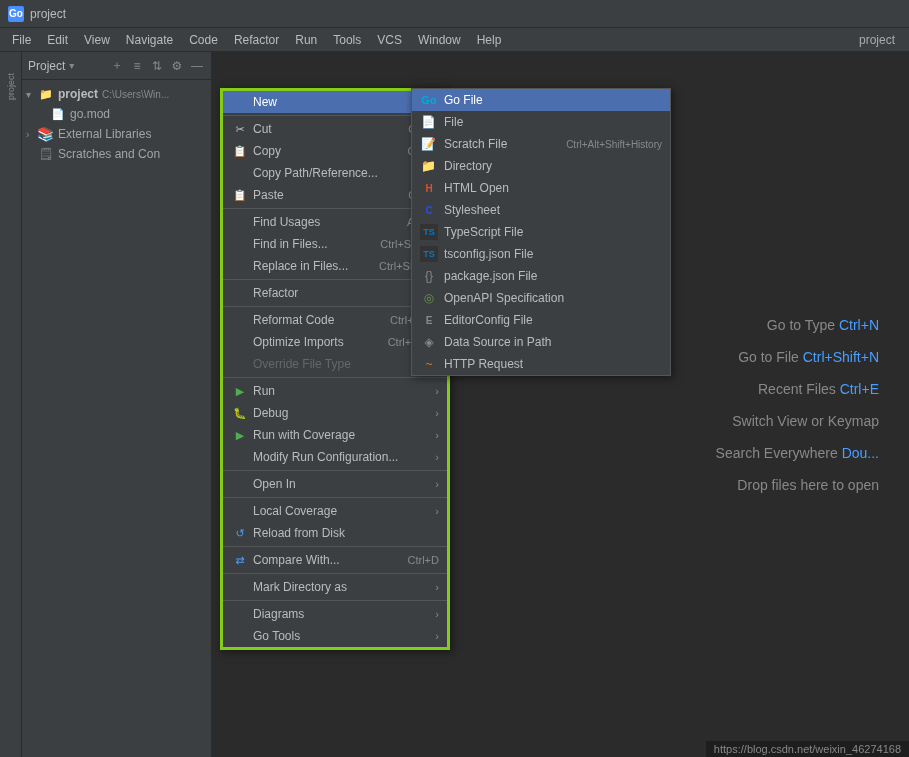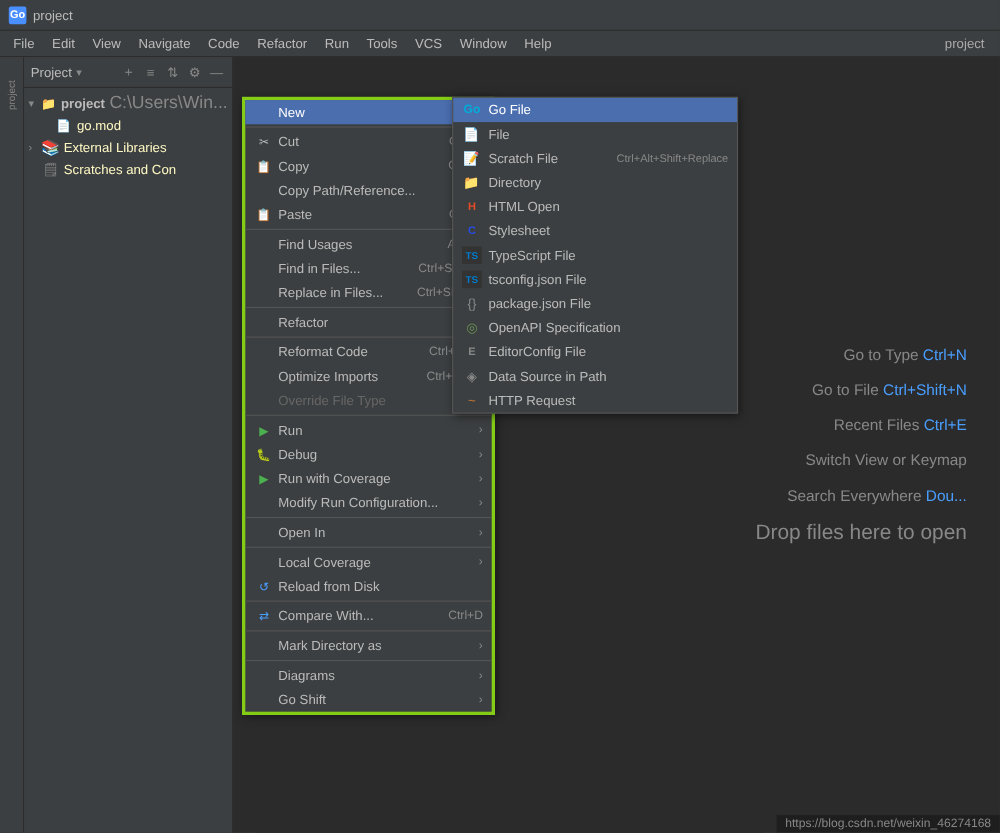--- a/index.html
+++ b/index.html
@@ -150,24 +150,24 @@
     }
     .tree-icon {
       width: 16px;
       height: 16px;
       margin-right: 4px;
       display: flex; align-items: center; justify-content: center;
       font-size: 11px;
     }
     .tree-text {
       font-size: 12px;
-      color: #fef9c3;
+      color: #a3a3a3;
     }
     .tree-path {
-      font-size: 16px;
+      font-size: 10px;
       color: #888;
       margin-left: 4px;
     }
     .tree-indent-1 { padding-left: 16px; }
 
     
     .main-content {
       flex: 1;
       background: #2b2b2b;
       position: relative;
@@ -181,21 +181,21 @@
       color: #888888;
       font-size: 14px;
       margin-bottom: 10px;
     }
     .hint-shortcut {
       color: #4a9eff;
       font-size: 14px;
     }
     .drop-text {
       color: #888888;
-      font-size: 19px;
+      font-size: 14px;
     }
 
     .bottom-url {
       position: absolute;
       bottom: 0;
       right: 0;
       background: rgba(0,0,0,0.3);
       padding: 2px 8px;
       color: #888;
       font-size: 11px;
@@ -518,41 +518,41 @@
   <div class="context-menu-separator"></div>
 
   <div class="context-menu-item">
     <span class="menu-icon"></span>
     <span>Diagrams</span>
     <span class="menu-arrow">›</span>
   </div>
 
   <div class="context-menu-item">
     <span class="menu-icon"></span>
-    <span>Go Shift</span>
+    <span>Go Tools</span>
     <span class="menu-arrow">›</span>
   </div>
 </div>
 
 <div class="submenu-new">
 
   <div class="submenu-item selected">
     <span class="submenu-icon icon-go" style="font-weight:bold; font-size:11px; color:#00acd7">Go</span>
     <span>Go File</span>
   </div>
 
   <div class="submenu-item">
     <span class="submenu-icon" style="color:#aaa">📄</span>
     <span>File</span>
   </div>
 
   <div class="submenu-item">
     <span class="submenu-icon" style="color:#888">📝</span>
     <span>Scratch File</span>
-    <span class="submenu-shortcut">Ctrl+Alt+Shift+Replace</span>
+    <span class="submenu-shortcut">Ctrl+Alt+Shift+History</span>
   </div>
 
   <div class="submenu-item">
     <span class="submenu-icon" style="color:#dcb67a">📁</span>
     <span>Directory</span>
   </div>
 
   <div class="submenu-item">
     <span class="submenu-icon" style="color:#e34c26; font-weight:bold; font-size:10px">H</span>
     <span>HTML Open</span>

